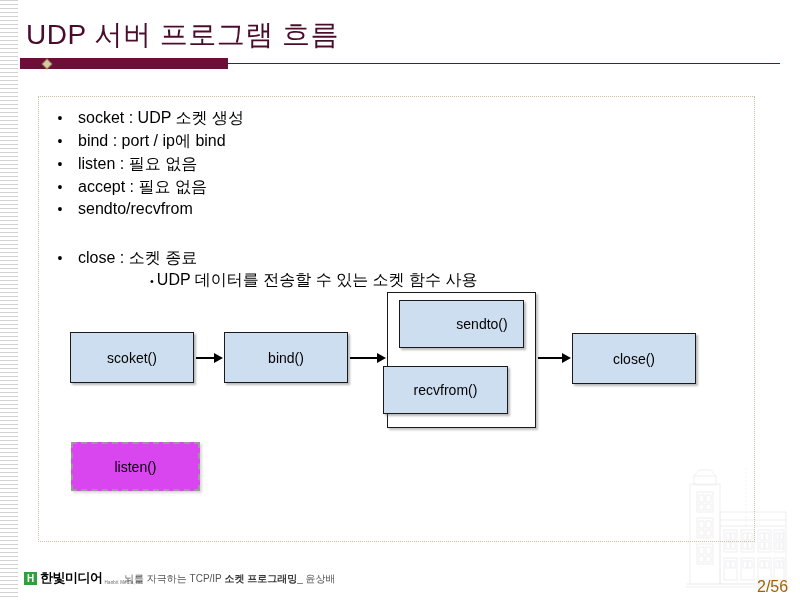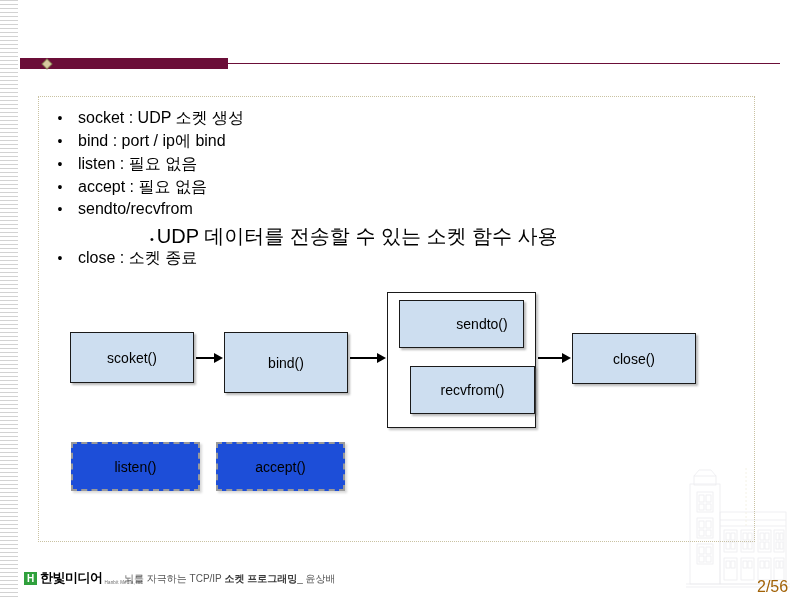--- a/index.html
+++ b/index.html
@@ -112,21 +112,22 @@
     font-size: 15px;
     padding-left: 108px;
   }
   .sub-dot {
     font-size: 11px;
     padding-right: 3px;
     line-height: 1;
   }
   .sub-text {
     white-space: nowrap;
-    font-size: 20px;
+    font-size: 16px;
+    margin-top: 47px;
   }
 
   
   #diagram {
     position: absolute;
     left: 0;
     top: 0;
     width: 800px;
     height: 600px;
     pointer-events: none;
@@ -140,39 +141,39 @@
     font-size: 14px;
     color: #000000;
     white-space: nowrap;
   }
   .node-blue {
     background: #cddef0;
     border: 1.5px solid #1a1a1a;
     box-shadow: 2px 2px 2px rgba(100,100,100,0.45);
   }
   .node-gray {
-    background: #1d4ed8;
+    background: #d946ef;
     border: 2px dashed #9a9a9a;
     box-shadow: 2px 2px 2px rgba(150,150,150,0.35);
   }
   #group-box {
     position: absolute;
     left: 387px;
     top: 292px;
     width: 149px;
     height: 136px;
     background: #ffffff;
     border: 1.5px solid #1a1a1a;
     box-sizing: border-box;
     box-shadow: 2px 2px 2px rgba(100,100,100,0.4);
   }
   #node-scoket   { left: 70px;  top: 332px; width: 124px; height: 51px; }
-  #node-bind     { left: 224px; top: 332px; width: 124px; height: 61px; }
+  #node-bind     { left: 224px; top: 332px; width: 124px; height: 51px; }
   #node-sendto   { left: 399px; top: 300px; width: 125px; height: 48px; padding-left: 41px; }
-  #node-recvfrom { left: 410px; top: 366px; width: 125px; height: 48px; text-align: right; }
+  #node-recvfrom { left: 383px; top: 366px; width: 125px; height: 48px; text-align: right; }
   #node-close    { left: 572px; top: 333px; width: 124px; height: 51px; }
   #node-listen   { left: 71px;  top: 442px; width: 129px; height: 49px; }
   #node-accept   { left: 216px; top: 442px; width: 129px; height: 49px; }
 
   .arrow-line {
     position: absolute;
     height: 1.5px;
     background: #000000;
   }
   .arrow-head {
@@ -245,20 +246,21 @@
     color: #a16207;
   }
 </style>
 </head>
 <body>
 
 <div id="slide">
 
   <div id="left-stripe"></div>
 
+  <div id="title">UDP 서버 프로그램 흐름</div>
 
   <div id="title-bar">
     <div id="title-bar-diamond"></div>
   </div>
   <div id="title-rule"></div>
 
   <div id="content-frame"></div>
 
   <div id="bullet-list">
     <div class="bullet-row">
@@ -305,23 +307,20 @@
       <span>sendto()</span>
     </div>
     <div class="node node-blue" id="node-recvfrom">
       <span>recvfrom()</span>
     </div>
     <div class="node node-blue" id="node-close">
       <span>close()</span>
     </div>
     <div class="node node-gray" id="node-listen">
       <span>listen()</span>
-    </div>
-    <div class="node node-gray" id="node-accept">
-      <span>accept()</span>
     </div>
 
     <div class="arrow-line" style="left:196px; top:357px; width:20px;"></div>
     <div class="arrow-head" style="left:214px; top:352.5px;"></div>
 
     <div class="arrow-line" style="left:350px; top:357px; width:29px;"></div>
     <div class="arrow-head" style="left:377px; top:352.5px;"></div>
 
     <div class="arrow-line" style="left:538px; top:357px; width:26px;"></div>
     <div class="arrow-head" style="left:562px; top:352.5px;"></div>

